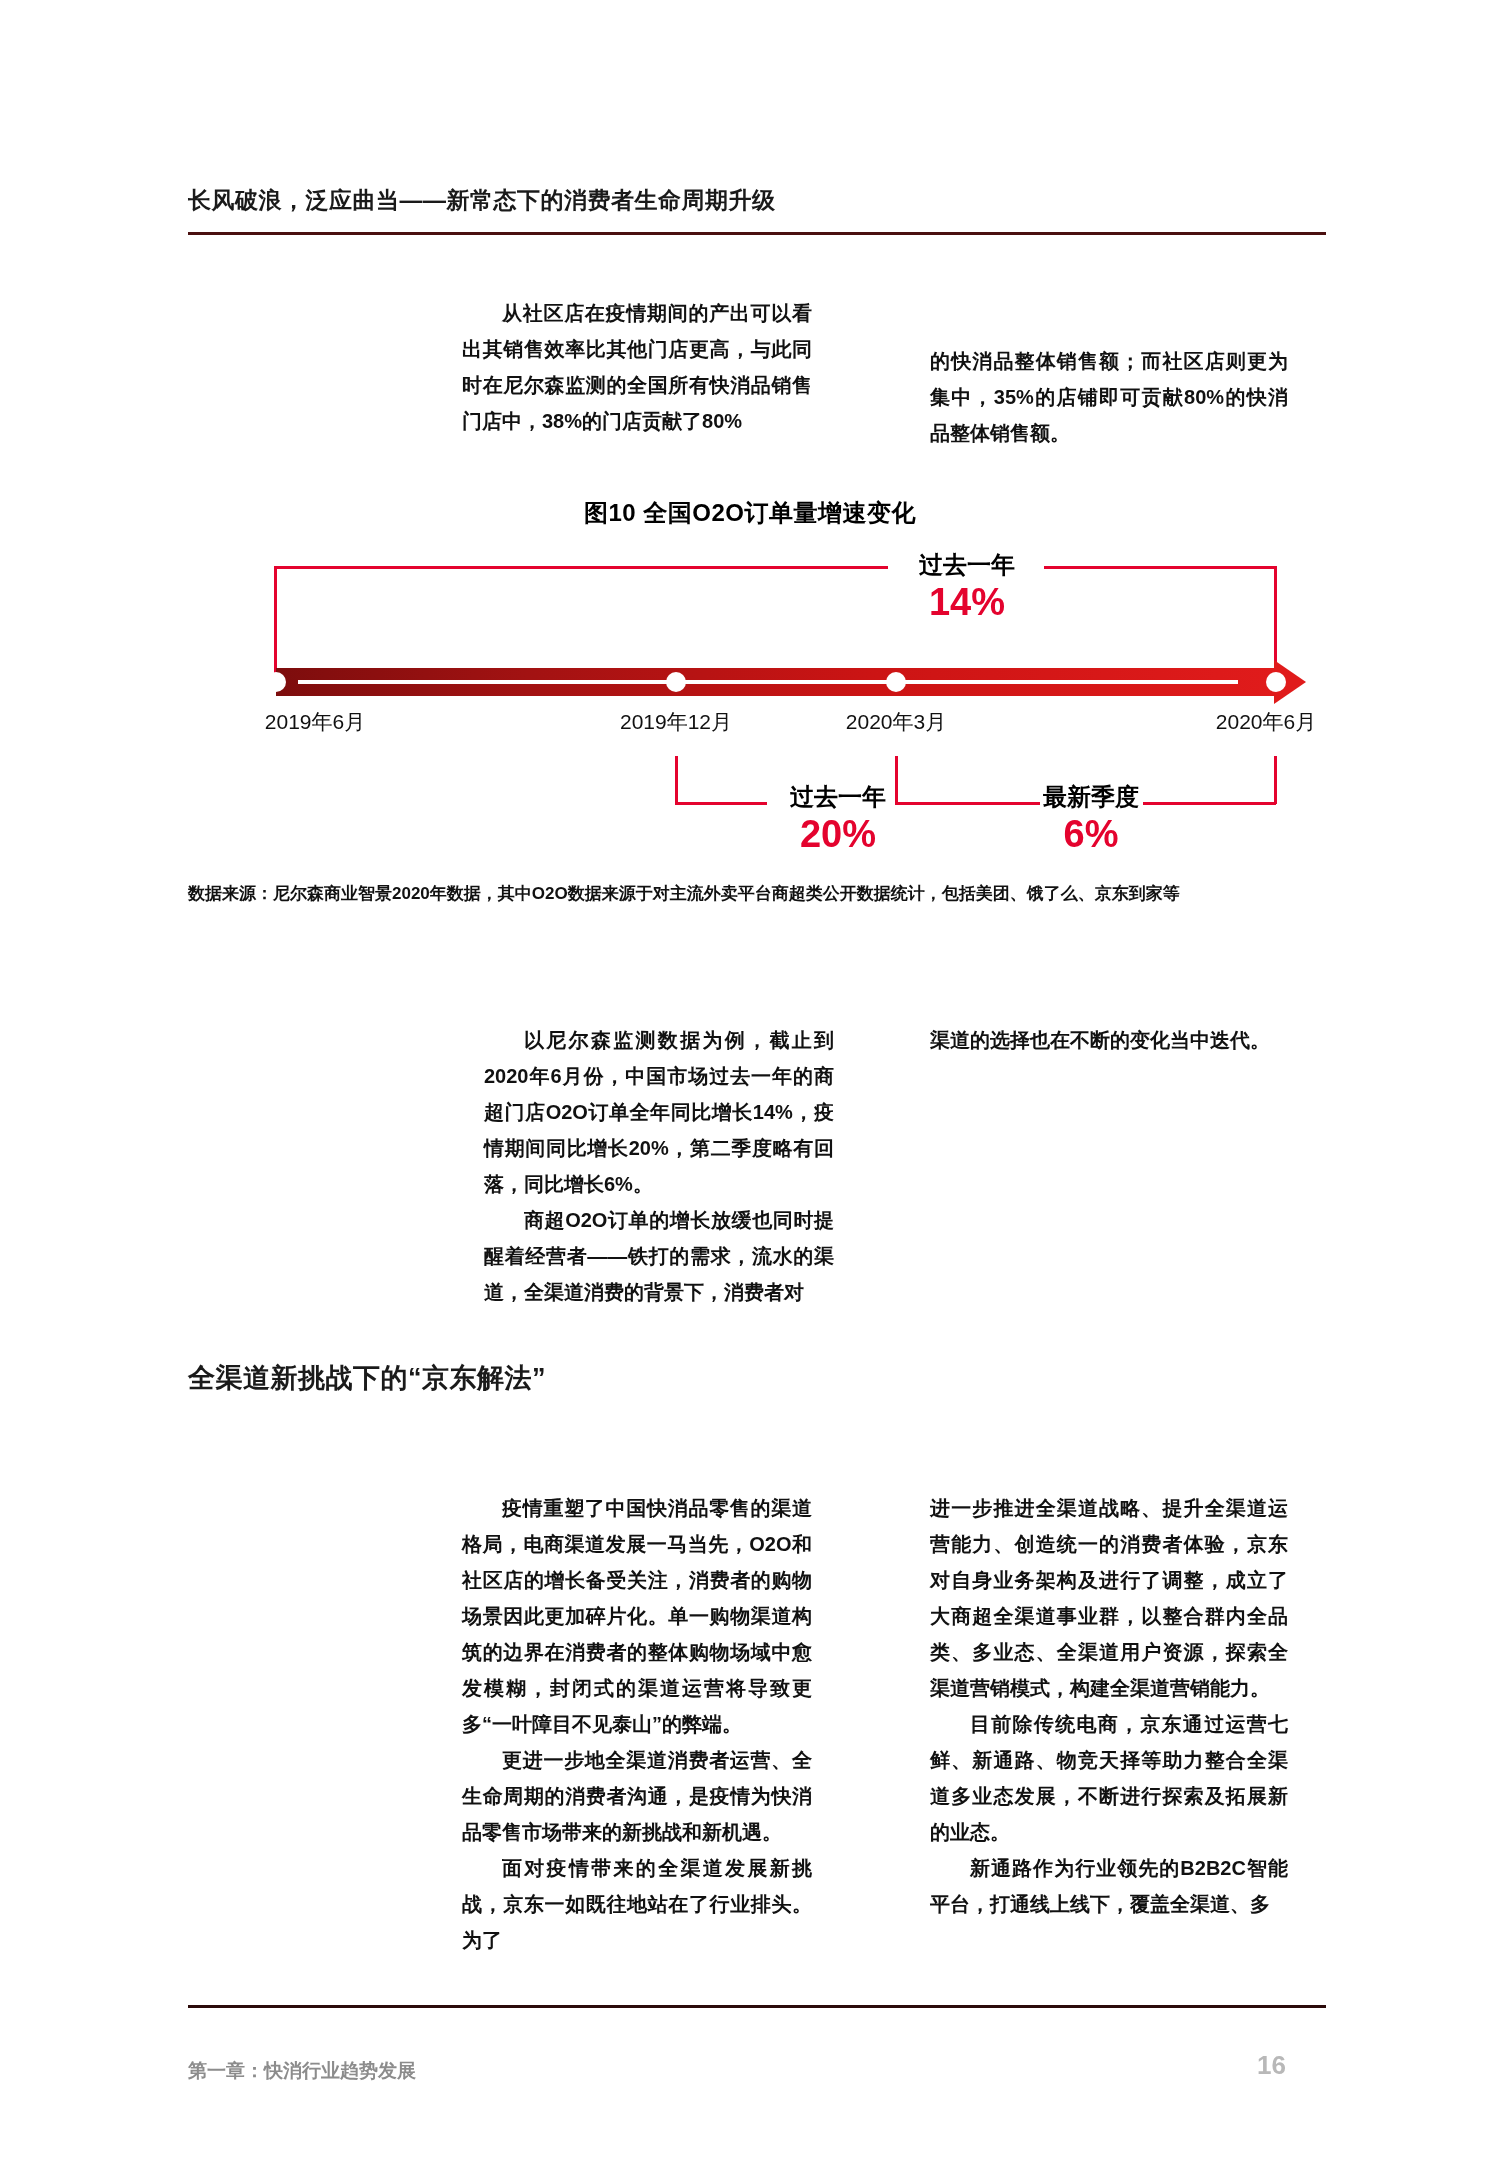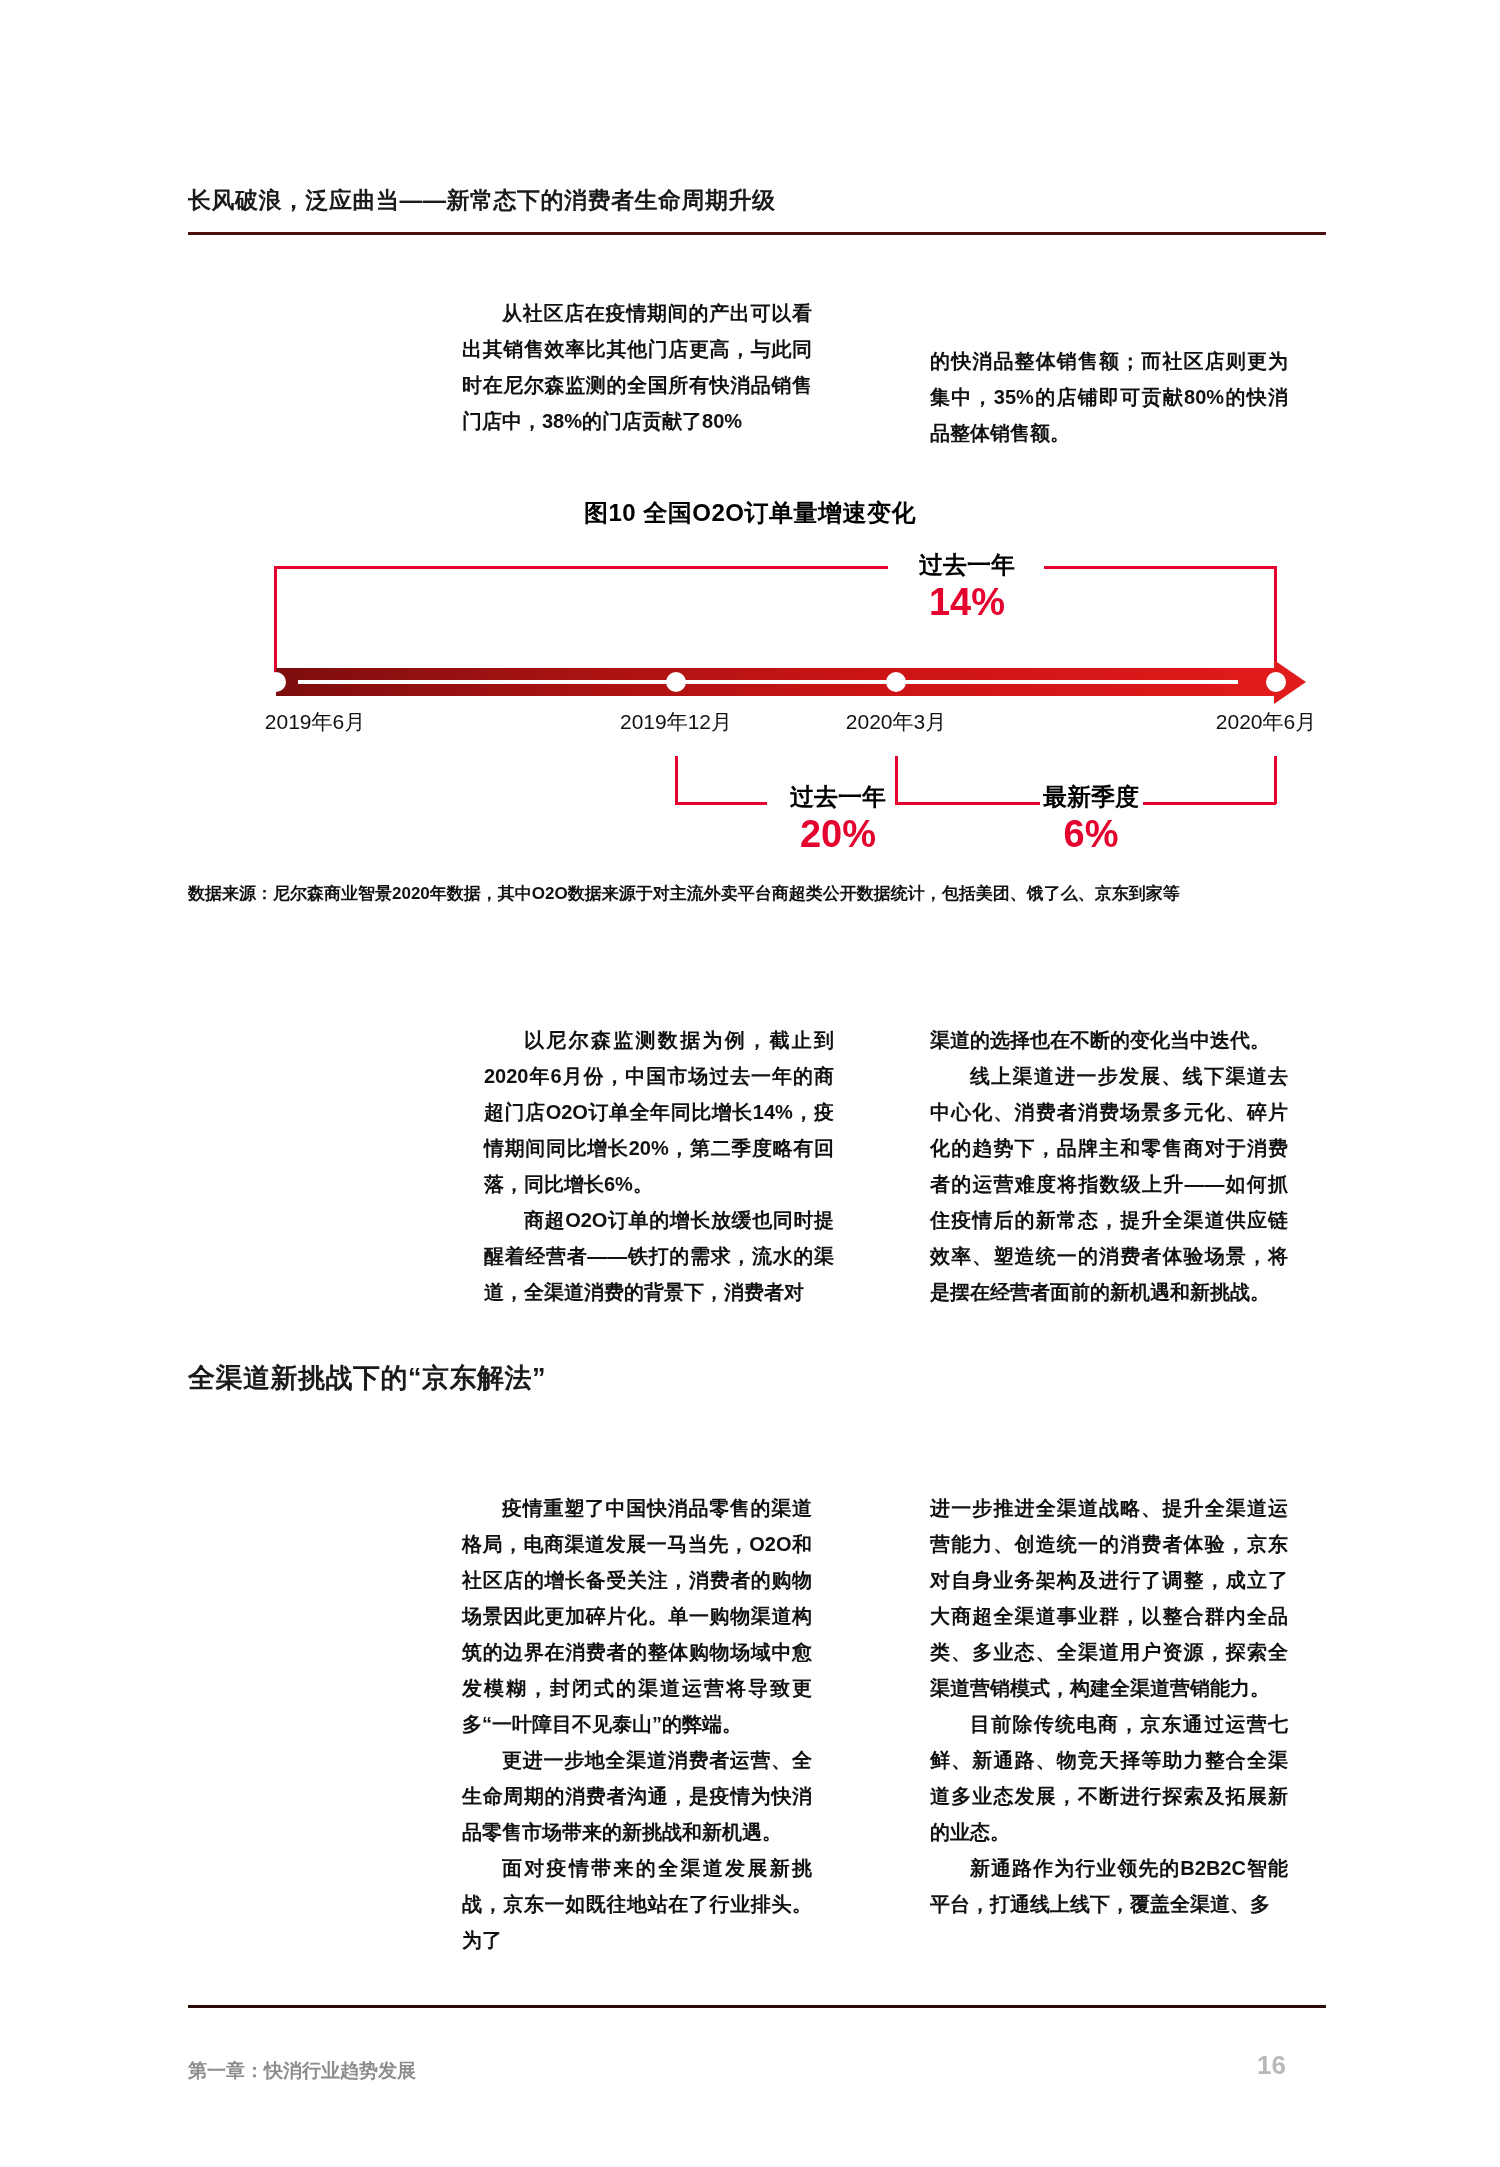--- a/index.html
+++ b/index.html
@@ -262,21 +262,20 @@
   </div>
 
   <div class="fig-source">数据来源：尼尔森商业智景2020年数据，其中O2O数据来源于对主流外卖平台商超类公开数据统计，包括美团、饿了么、京东到家等</div>
 
   <div class="col" style="left:484px; top:1022px; width:350px;">
     <p>以尼尔森监测数据为例，截止到2020年6月份，中国市场过去一年的商超门店O2O订单全年同比增长14%，疫情期间同比增长20%，第二季度略有回落，同比增长6%。</p>
     <p>商超O2O订单的增长放缓也同时提醒着经营者——铁打的需求，流水的渠道，全渠道消费的背景下，消费者对</p>
   </div>
   <div class="col" style="left:930px; top:1022px; width:358px;">
     <p class="noindent">渠道的选择也在不断的变化当中迭代。</p>
-    <p>线上渠道进一步发展、线下渠道去中心化、消费者消费场景多元化、碎片化的趋势下，品牌主和零售商对于消费者的运营难度将指数级上升——如何抓住疫情后的新常态，提升全渠道供应链效率、塑造统一的消费者体验场景，将是摆在经营者面前的新机遇和新挑战。</p>
   </div>
 
   <div class="section-heading">全渠道新挑战下的“京东解法”</div>
 
   <div class="col" style="left:462px; top:1490px; width:350px;">
     <p>疫情重塑了中国快消品零售的渠道格局，电商渠道发展一马当先，O2O和社区店的增长备受关注，消费者的购物场景因此更加碎片化。单一购物渠道构筑的边界在消费者的整体购物场域中愈发模糊，封闭式的渠道运营将导致更多“一叶障目不见泰山”的弊端。</p>
     <p>更进一步地全渠道消费者运营、全生命周期的消费者沟通，是疫情为快消品零售市场带来的新挑战和新机遇。</p>
     <p>面对疫情带来的全渠道发展新挑战，京东一如既往地站在了行业排头。为了</p>
   </div>
   <div class="col" style="left:930px; top:1490px; width:358px;">

